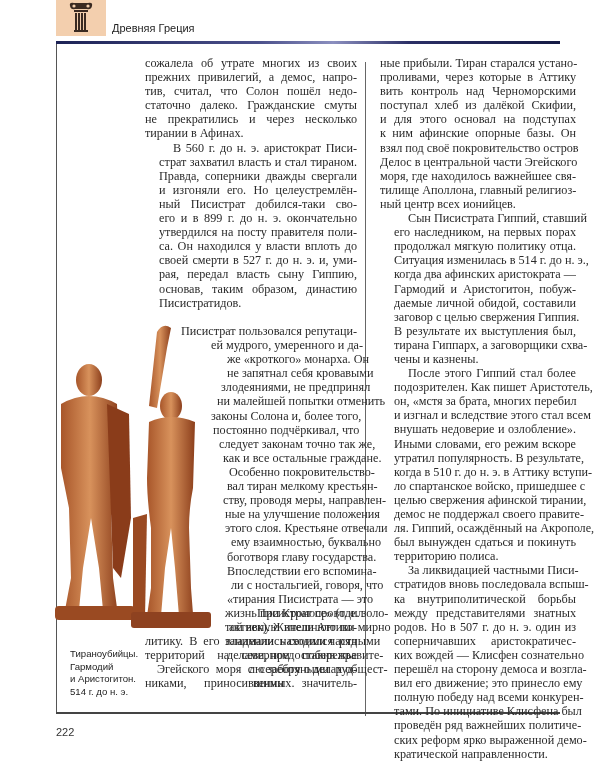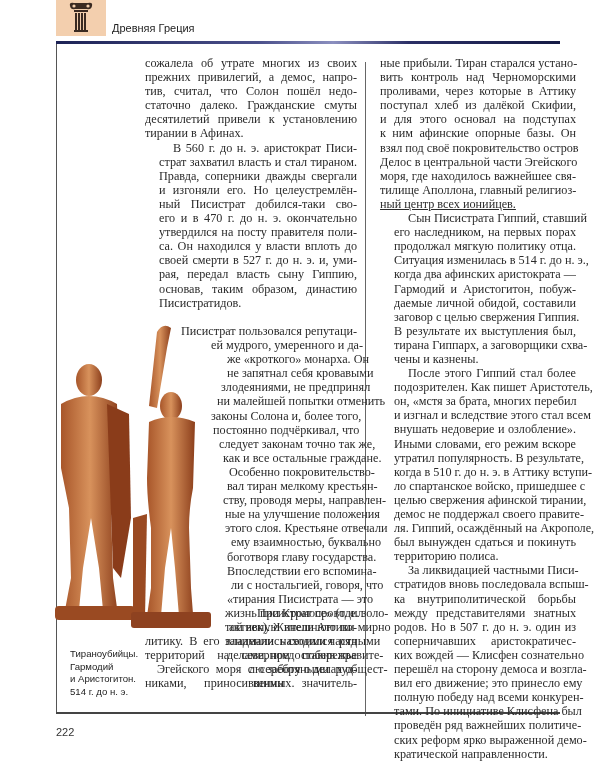--- a/index.html
+++ b/index.html
@@ -50,30 +50,30 @@
 <div class="frame-left"></div>
 <div class="col-divider"></div>
 <div class="bottom-rule"></div>
 
 <div class="col col1">
   <p id="c1p1">
       <span style="display: block; white-space: nowrap; text-align: justify; text-align-last: justify;">сожалела об утрате многих из своих</span>
       <span style="display: block; white-space: nowrap; text-align: justify; text-align-last: justify;">прежних привилегий, а демос, напро-</span>
       <span style="display: block; white-space: nowrap; text-align: justify; text-align-last: justify;">тив, считал, что Солон пошёл недо-</span>
       <span style="display: block; white-space: nowrap; text-align: justify; text-align-last: justify;">статочно далеко. Гражданские смуты</span>
-      <span style="display: block; white-space: nowrap; text-align: justify; text-align-last: justify;">десятилетий привели к установлению</span>
+      <span style="display: block; white-space: nowrap; text-align: justify; text-align-last: justify;">не прекратились и через несколько</span>
       <span style="display: block; white-space: nowrap; text-align: left; text-align-last: left;">тирании в Афинах.</span>
     </p>
   <p class="ind" id="c1p2">
       <span style="display: block; white-space: nowrap; text-align: justify; text-align-last: justify; padding-left: 14px;">В 560 г. до н. э. аристократ Писи-</span>
       <span style="display: block; white-space: nowrap; text-align: justify; text-align-last: justify;">страт захватил власть и стал тираном.</span>
       <span style="display: block; white-space: nowrap; text-align: justify; text-align-last: justify;">Правда, соперники дважды свергали</span>
       <span style="display: block; white-space: nowrap; text-align: justify; text-align-last: justify;">и изгоняли его. Но целеустремлён-</span>
       <span style="display: block; white-space: nowrap; text-align: justify; text-align-last: justify;">ный Писистрат добился-таки сво-</span>
-      <span style="display: block; white-space: nowrap; text-align: justify; text-align-last: justify;">его и в 470 г. до н. э. окончательно</span>
+      <span style="display: block; white-space: nowrap; text-align: justify; text-align-last: justify;">его и в 899 г. до н. э. окончательно</span>
       <span style="display: block; white-space: nowrap; text-align: justify; text-align-last: justify;">утвердился на посту правителя поли-</span>
       <span style="display: block; white-space: nowrap; text-align: justify; text-align-last: justify;">са. Он находился у власти вплоть до</span>
       <span style="display: block; white-space: nowrap; text-align: justify; text-align-last: justify;">своей смерти в 527 г. до н. э. и, уми-</span>
       <span style="display: block; white-space: nowrap; text-align: justify; text-align-last: justify;">рая, передал власть сыну Гиппию,</span>
       <span style="display: block; white-space: nowrap; text-align: justify; text-align-last: justify;">основав, таким образом, династию</span>
       <span style="display: block; white-space: nowrap; text-align: left; text-align-last: left;">Писистратидов.</span>
     </p>
 </div>
 
 <div class="col" style="left:145px; top:324px; width:212px;" id="c1wrap">
@@ -131,30 +131,30 @@
     <span style="display: block; white-space: nowrap; margin-left: 84px; text-align: justify; text-align-last: justify;">активную внешнюю по-</span>
     <span style="display: block; white-space: nowrap; margin-left: 0px; text-align: justify; text-align-last: justify;">литику. В его владении находился ряд</span>
     <span style="display: block; white-space: nowrap; margin-left: 0px; text-align: justify; text-align-last: justify;">территорий на северном побережье</span>
     <span style="display: block; white-space: nowrap; margin-left: 12px; text-align: justify; text-align-last: justify;">Эгейского моря с серебряными руд-</span>
     <span style="display: block; white-space: nowrap; margin-left: 0px; text-align: justify; text-align-last: justify;">никами, приносившими значитель-</span>
   </div>
 
 <div class="col col2">
   <p id="c2p1">
       <span style="display: block; white-space: nowrap; text-align: justify; text-align-last: justify;">ные прибыли. Тиран старался устано-</span>
+      <span style="display: block; white-space: nowrap; text-align: justify; text-align-last: justify;">проливами, через которые в Аттику</span>
       <span style="display: block; white-space: nowrap; text-align: justify; text-align-last: justify;">вить контроль над Черноморскими</span>
-      <span style="display: block; white-space: nowrap; text-align: justify; text-align-last: justify;">проливами, через которые в Аттику</span>
       <span style="display: block; white-space: nowrap; text-align: justify; text-align-last: justify;">поступал хлеб из далёкой Скифии,</span>
       <span style="display: block; white-space: nowrap; text-align: justify; text-align-last: justify;">и для этого основал на подступах</span>
       <span style="display: block; white-space: nowrap; text-align: justify; text-align-last: justify;">к ним афинские опорные базы. Он</span>
       <span style="display: block; white-space: nowrap; text-align: justify; text-align-last: justify;">взял под своё покровительство остров</span>
       <span style="display: block; white-space: nowrap; text-align: justify; text-align-last: justify;">Делос в центральной части Эгейского</span>
       <span style="display: block; white-space: nowrap; text-align: justify; text-align-last: justify;">моря, где находилось важнейшее свя-</span>
       <span style="display: block; white-space: nowrap; text-align: justify; text-align-last: justify;">тилище Аполлона, главный религиоз-</span>
-      <span style="display: block; white-space: nowrap; text-align: center; text-align-last: left; text-decoration: underline;">ный центр всех ионийцев.</span>
+      <span style="display: block; white-space: nowrap; text-align: center; text-align-last: left;">ный центр всех ионийцев.</span>
     </p>
   <p class="ind" id="c2p2">
       <span style="display: block; white-space: nowrap; text-align: justify; text-align-last: justify; padding-left: 14px;">Сын Писистрата Гиппий, ставший</span>
       <span style="display: block; white-space: nowrap; text-align: justify; text-align-last: justify;">его наследником, на первых порах</span>
       <span style="display: block; white-space: nowrap; text-align: justify; text-align-last: justify;">продолжал мягкую политику отца.</span>
       <span style="display: block; white-space: nowrap; text-align: justify; text-align-last: justify;">Ситуация изменилась в 514 г. до н. э.,</span>
       <span style="display: block; white-space: nowrap; text-align: justify; text-align-last: justify;">когда два афинских аристократа —</span>
       <span style="display: block; white-space: nowrap; text-align: justify; text-align-last: justify;">Гармодий и Аристогитон, побуж-</span>
       <span style="display: block; white-space: nowrap; text-align: justify; text-align-last: justify;">даемые личной обидой, составили</span>
       <span style="display: block; white-space: nowrap; text-align: justify; text-align-last: justify;">заговор с целью свержения Гиппия.</span>

